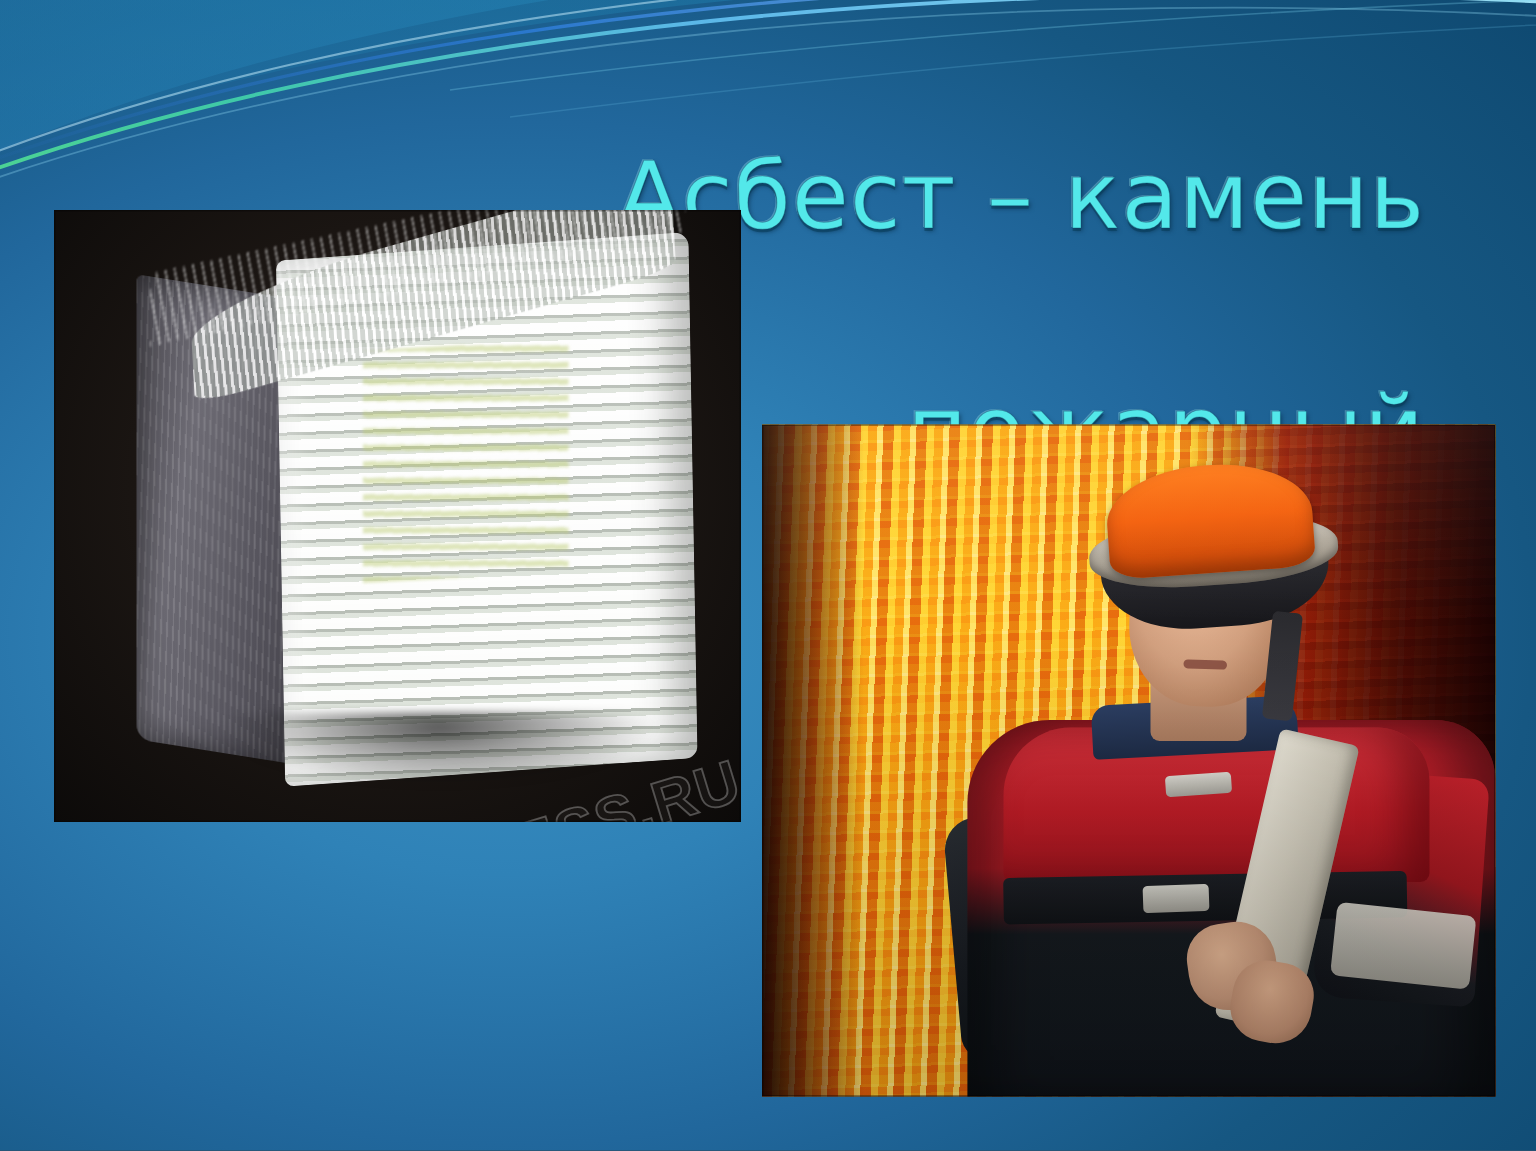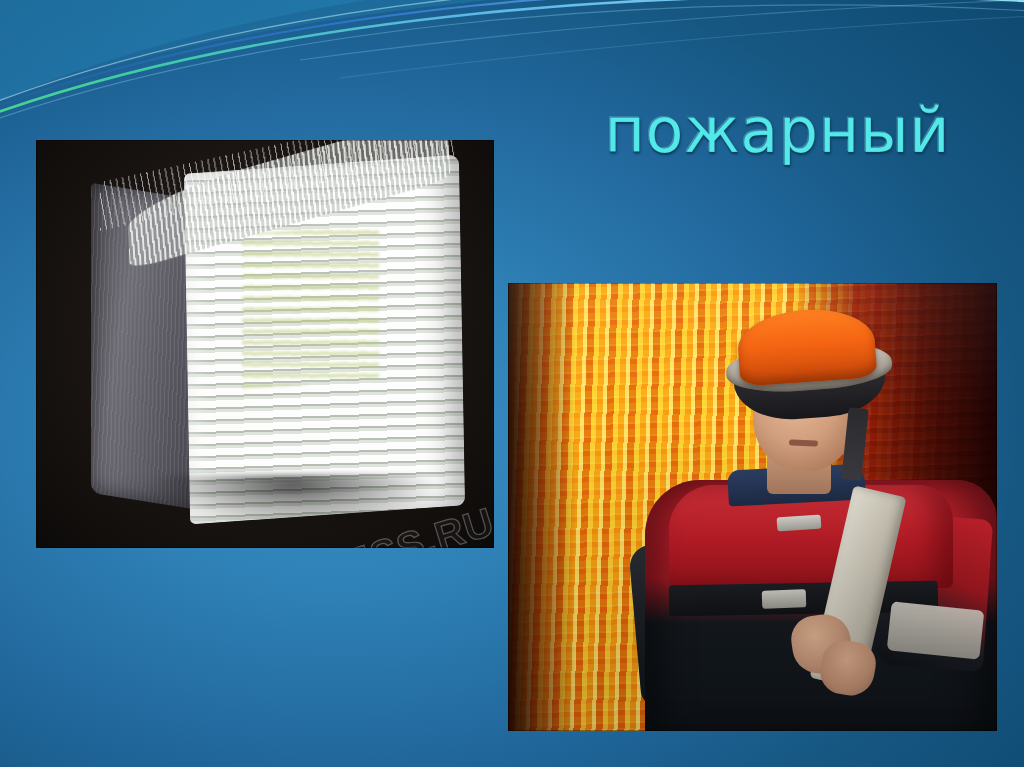--- a/index.html
+++ b/index.html
@@ -301,20 +301,21 @@
 
       <path d="M -40 126 C 248 16 668 -22 1080 4" fill="none" stroke="url(#gline)" stroke-width="2.6"></path>
       <path d="M -40 132 C 250 24 672 -14 1080 14" fill="none" stroke="#8fd8f0" stroke-opacity=".35" stroke-width="1.2"></path>
 
       <path d="M 300 60 C 520 30 780 8 1080 -2" fill="none" stroke="#7fd3ee" stroke-opacity=".30" stroke-width="1.1"></path>
       <path d="M 340 78 C 560 50 800 26 1080 14" fill="none" stroke="#6fc6e8" stroke-opacity=".22" stroke-width="1"></path>
     </svg>
   </div>
 
   <div id="title">
+    <span class="ln">Асбест – камень</span>
     <span class="ln">пожарный</span>
   </div>
 
   <div id="asbestos-photo" class="photo">
     <div class="bg"></div>
     <div class="rock" id="rock-left"></div>
     <div class="rock" id="rock-face"></div>
     <div class="rock" id="rock-face-green"></div>
     <div class="rock" id="rock-top"></div>
     <div class="rock" id="rock-fibres"></div>

